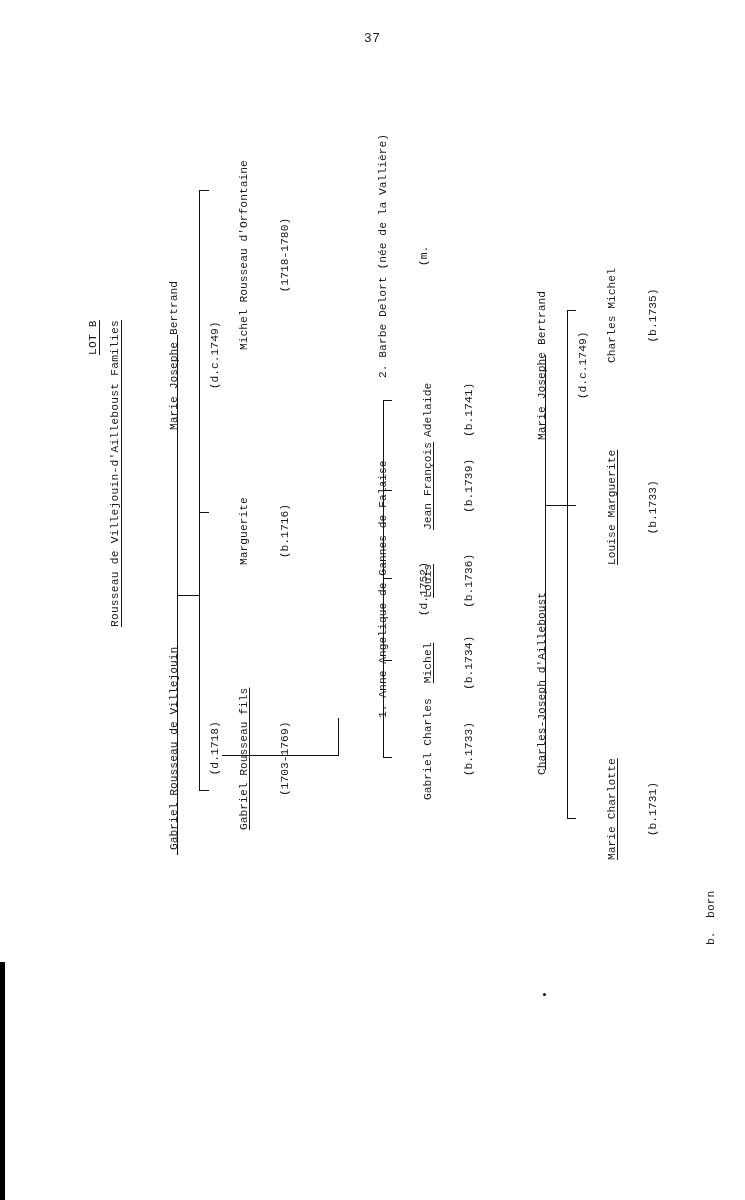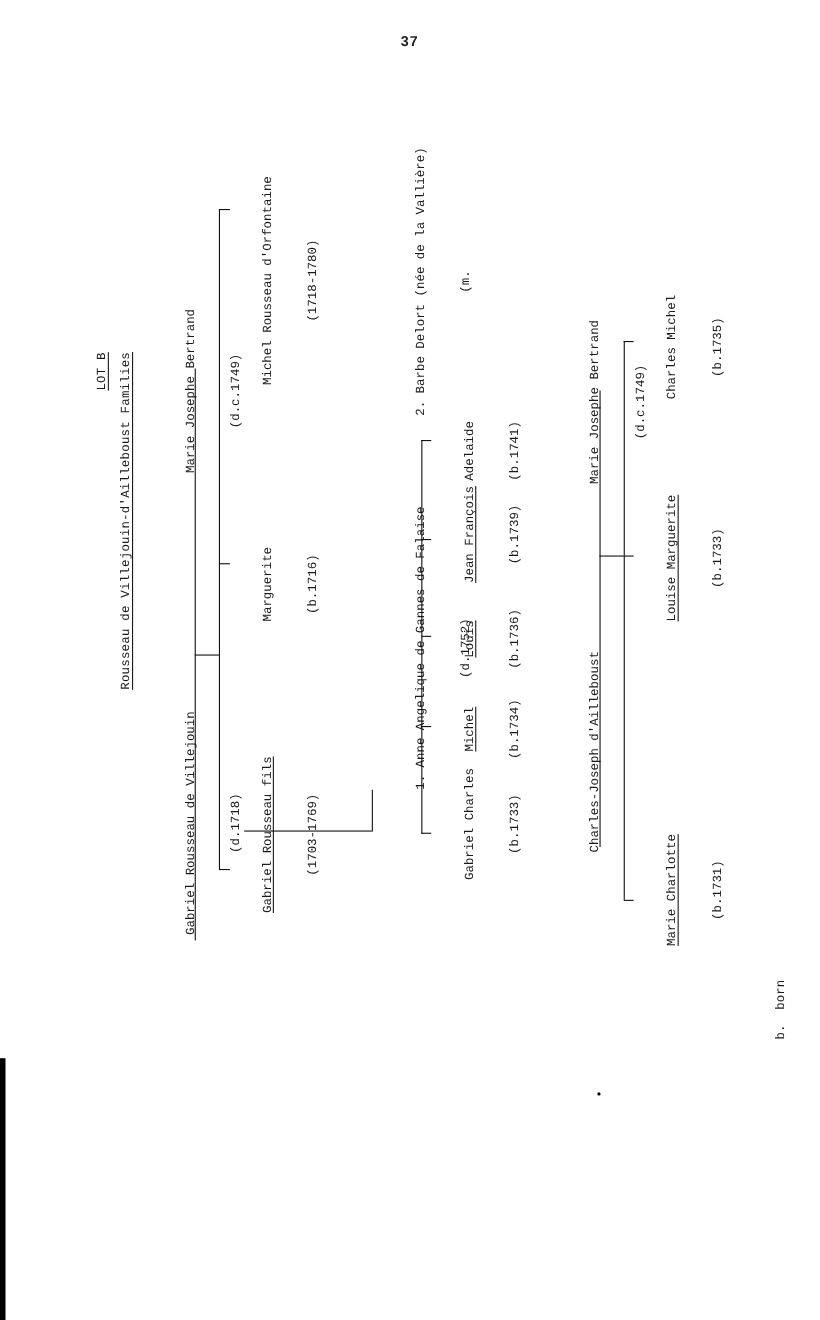--- a/index.html
+++ b/index.html
@@ -1,21 +1,21 @@
 <!DOCTYPE html>
 <html><head>
 <meta charset="utf-8">
 <style>
   html,body{margin:0;padding:0;background:#fff;}
   body{width:745px;height:1200px;position:relative;overflow:hidden;
        font-family:"Liberation Mono","DejaVu Sans Mono",monospace;color:#1a1a1a;}
 
   
   #page-number{position:absolute;left:0;top:30px;width:745px;text-align:center;
-     font-size:13px;letter-spacing:1px;font-family:"Liberation Sans",sans-serif;color:#222;font-weight:bold;}
+     font-size:13px;letter-spacing:1px;font-family:"Liberation Sans",sans-serif;color:#222;}
 
   
   #scan-edge{position:absolute;left:0;top:962px;width:5px;height:240px;background:#000;}
   #stray-dot{position:absolute;left:543px;top:993px;width:3px;height:3px;
      background:#000;border-radius:50%;}
 
   
   #chart-canvas{position:absolute;left:0;top:0;width:745px;height:1200px;}
 
   .rot{position:absolute;transform-origin:0 0;transform:rotate(-90deg);

